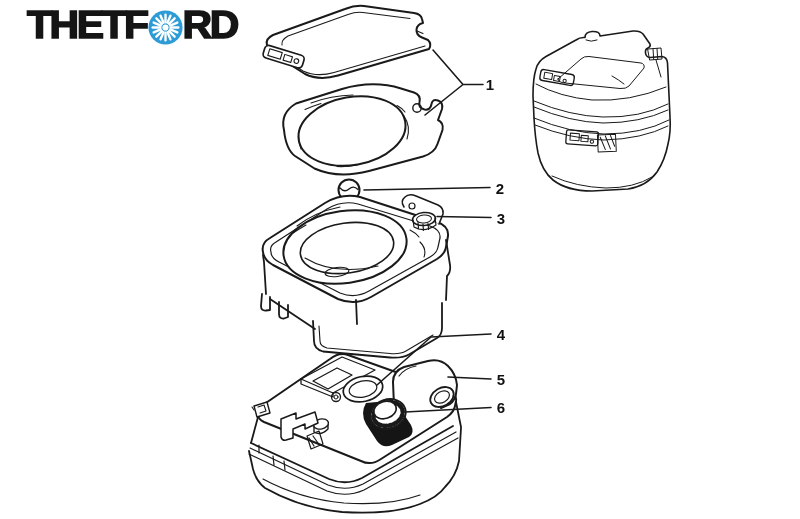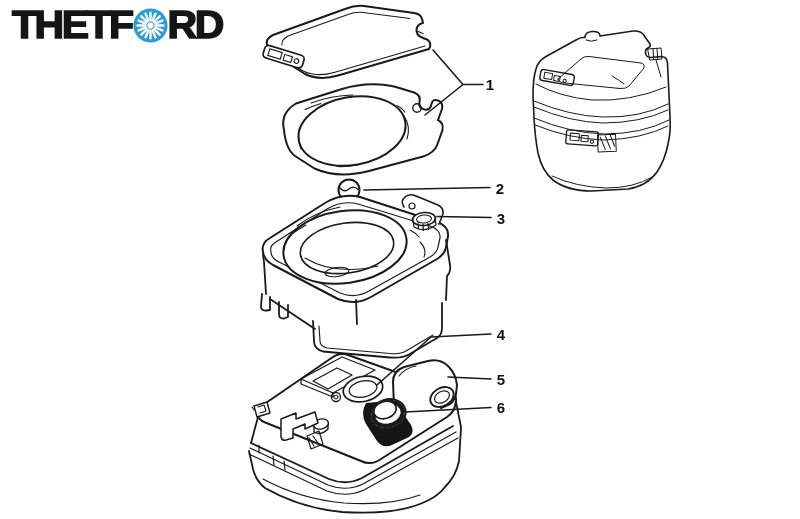--- a/index.html
+++ b/index.html
@@ -4,22 +4,22 @@
 <style>
   html,body{margin:0;padding:0;background:#ffffff;}
   .stage{
     position:relative;
     width:800px;height:519px;
     background:#ffffff;
     overflow:hidden;
     font-family:"Liberation Sans", sans-serif;
   }
   .logo{
-    position:absolute;top:5px;left:12px;
-    display:flex;align-items:flex-start;
+    position:absolute;top:5px;left:27px;
+    display:flex;align-items:flex-end;
     user-select:none;
   }
   .logo .word{
     font-family:"Liberation Sans", sans-serif;
     font-weight:bold;
     font-size:41px;
     line-height:41px;
     letter-spacing:-2.5px;
     color:#151515;
     -webkit-text-stroke:1.6px #151515;

